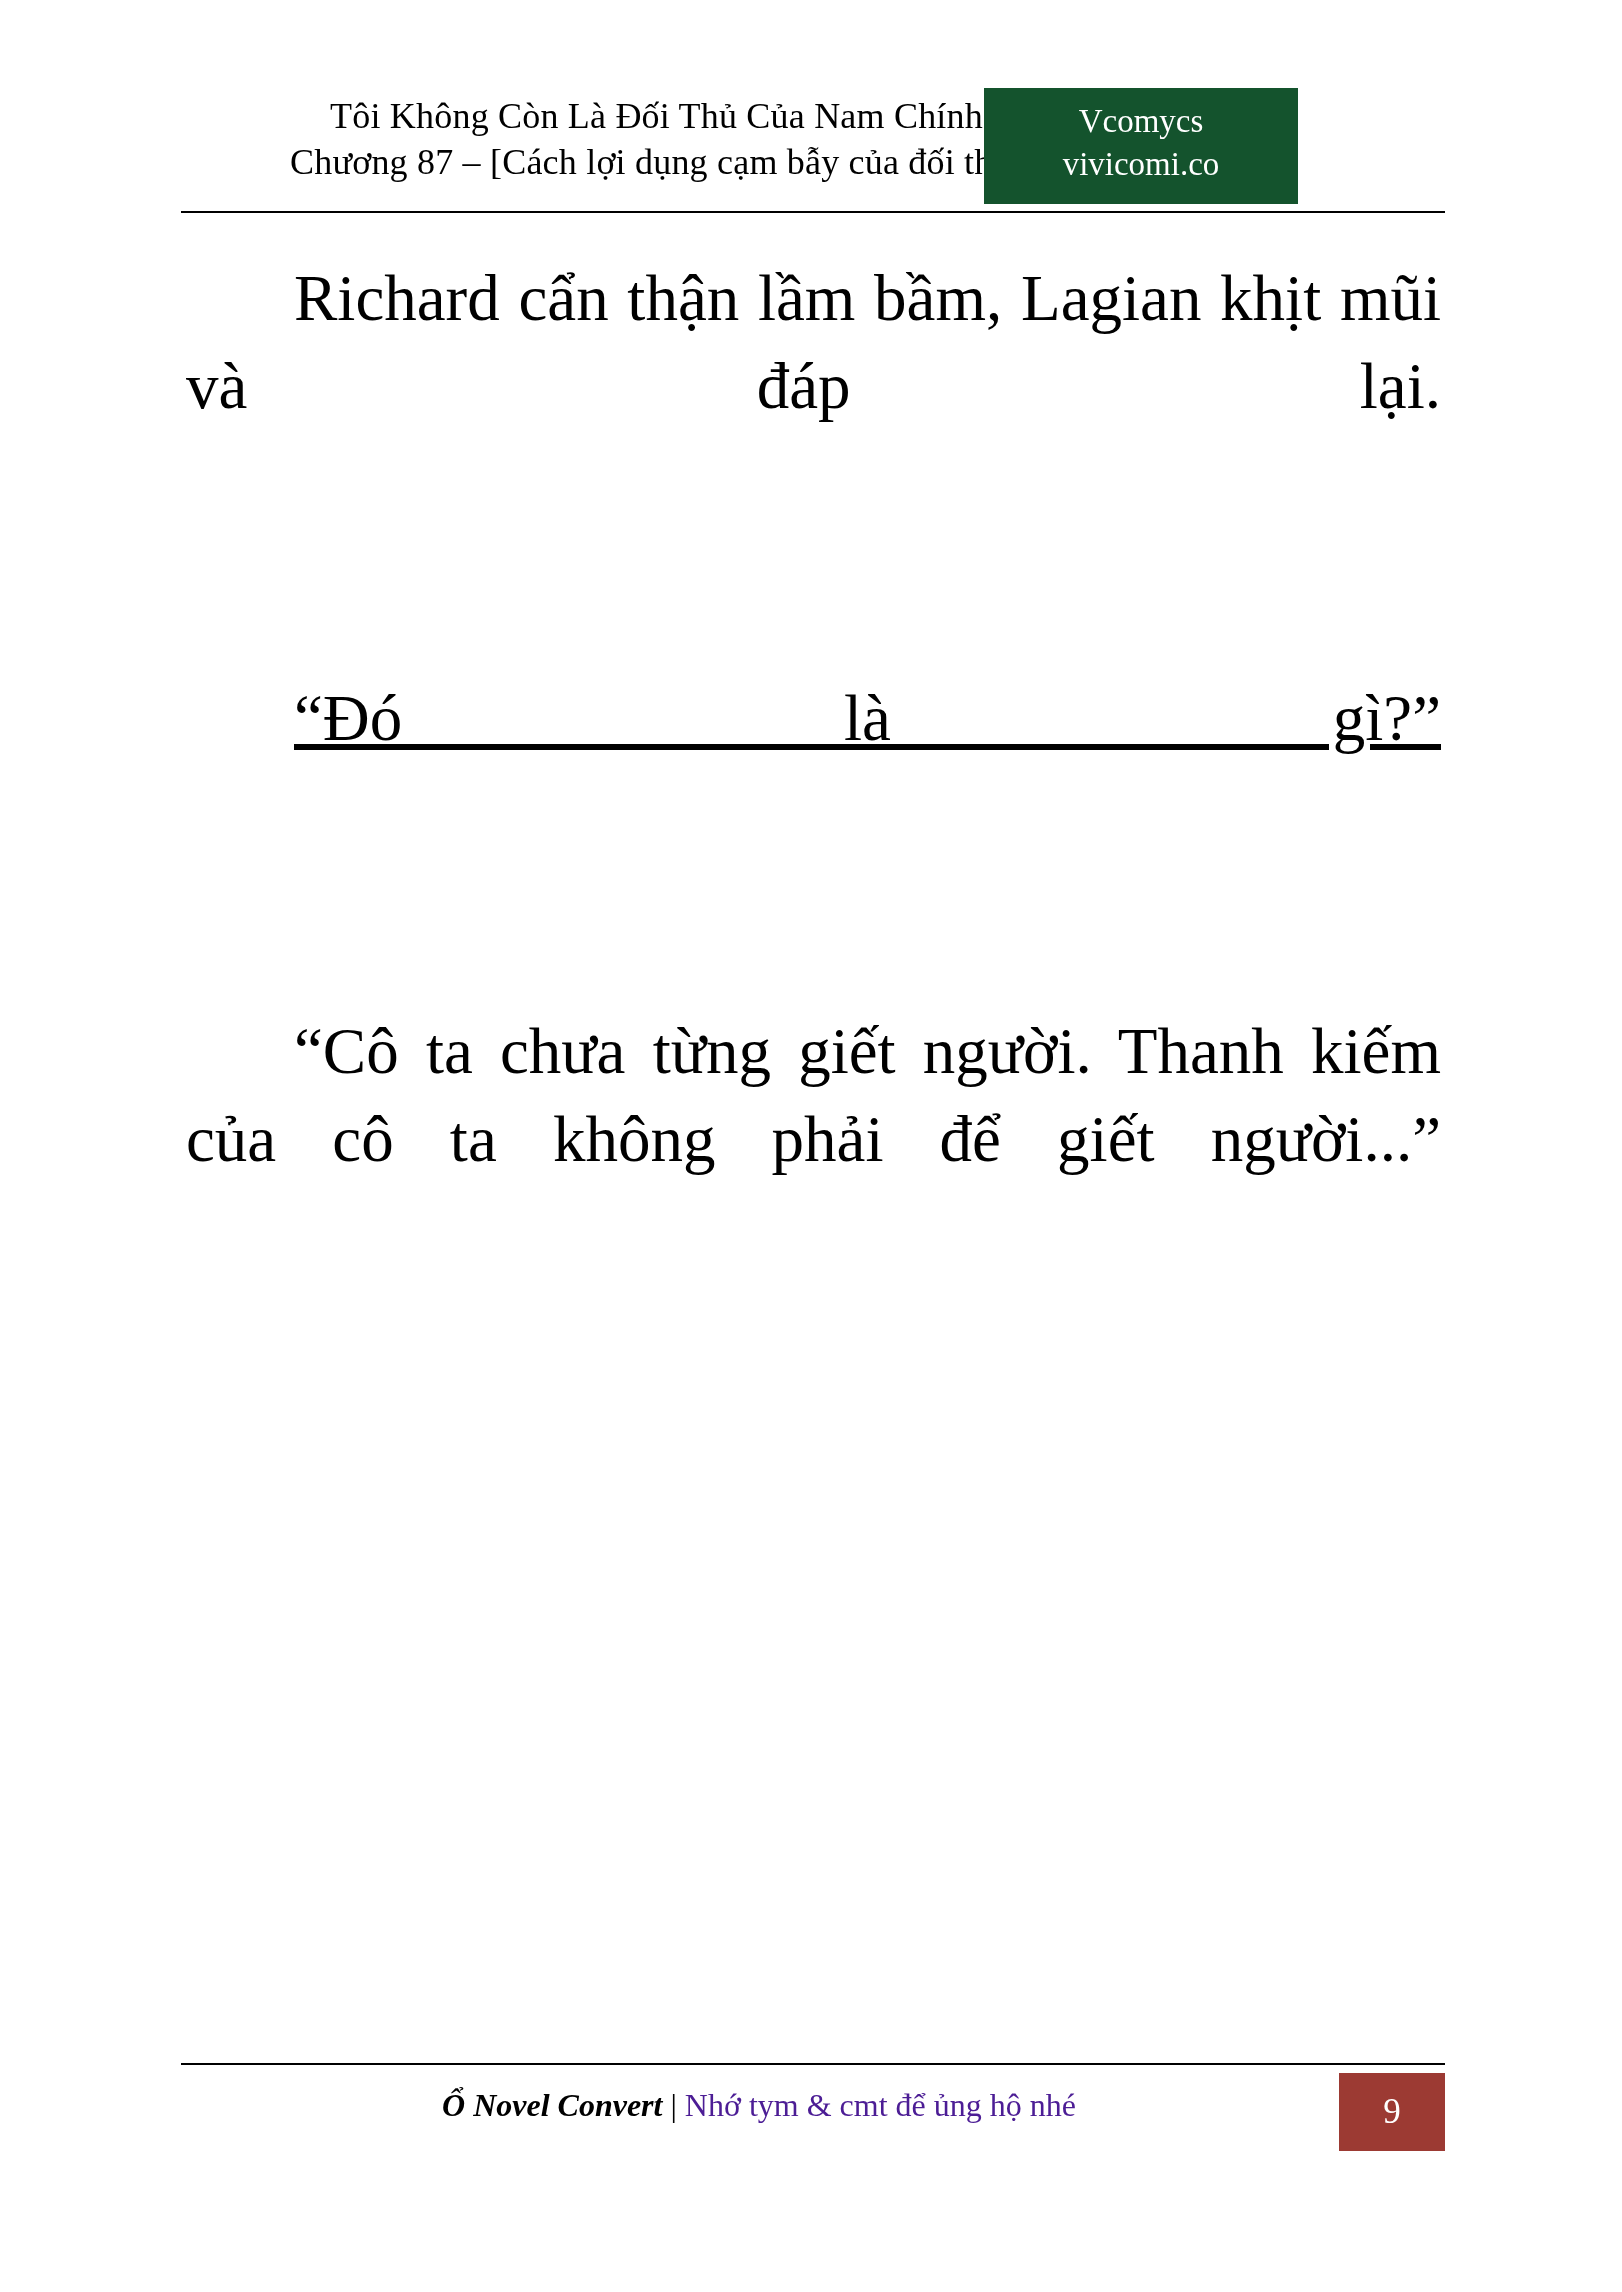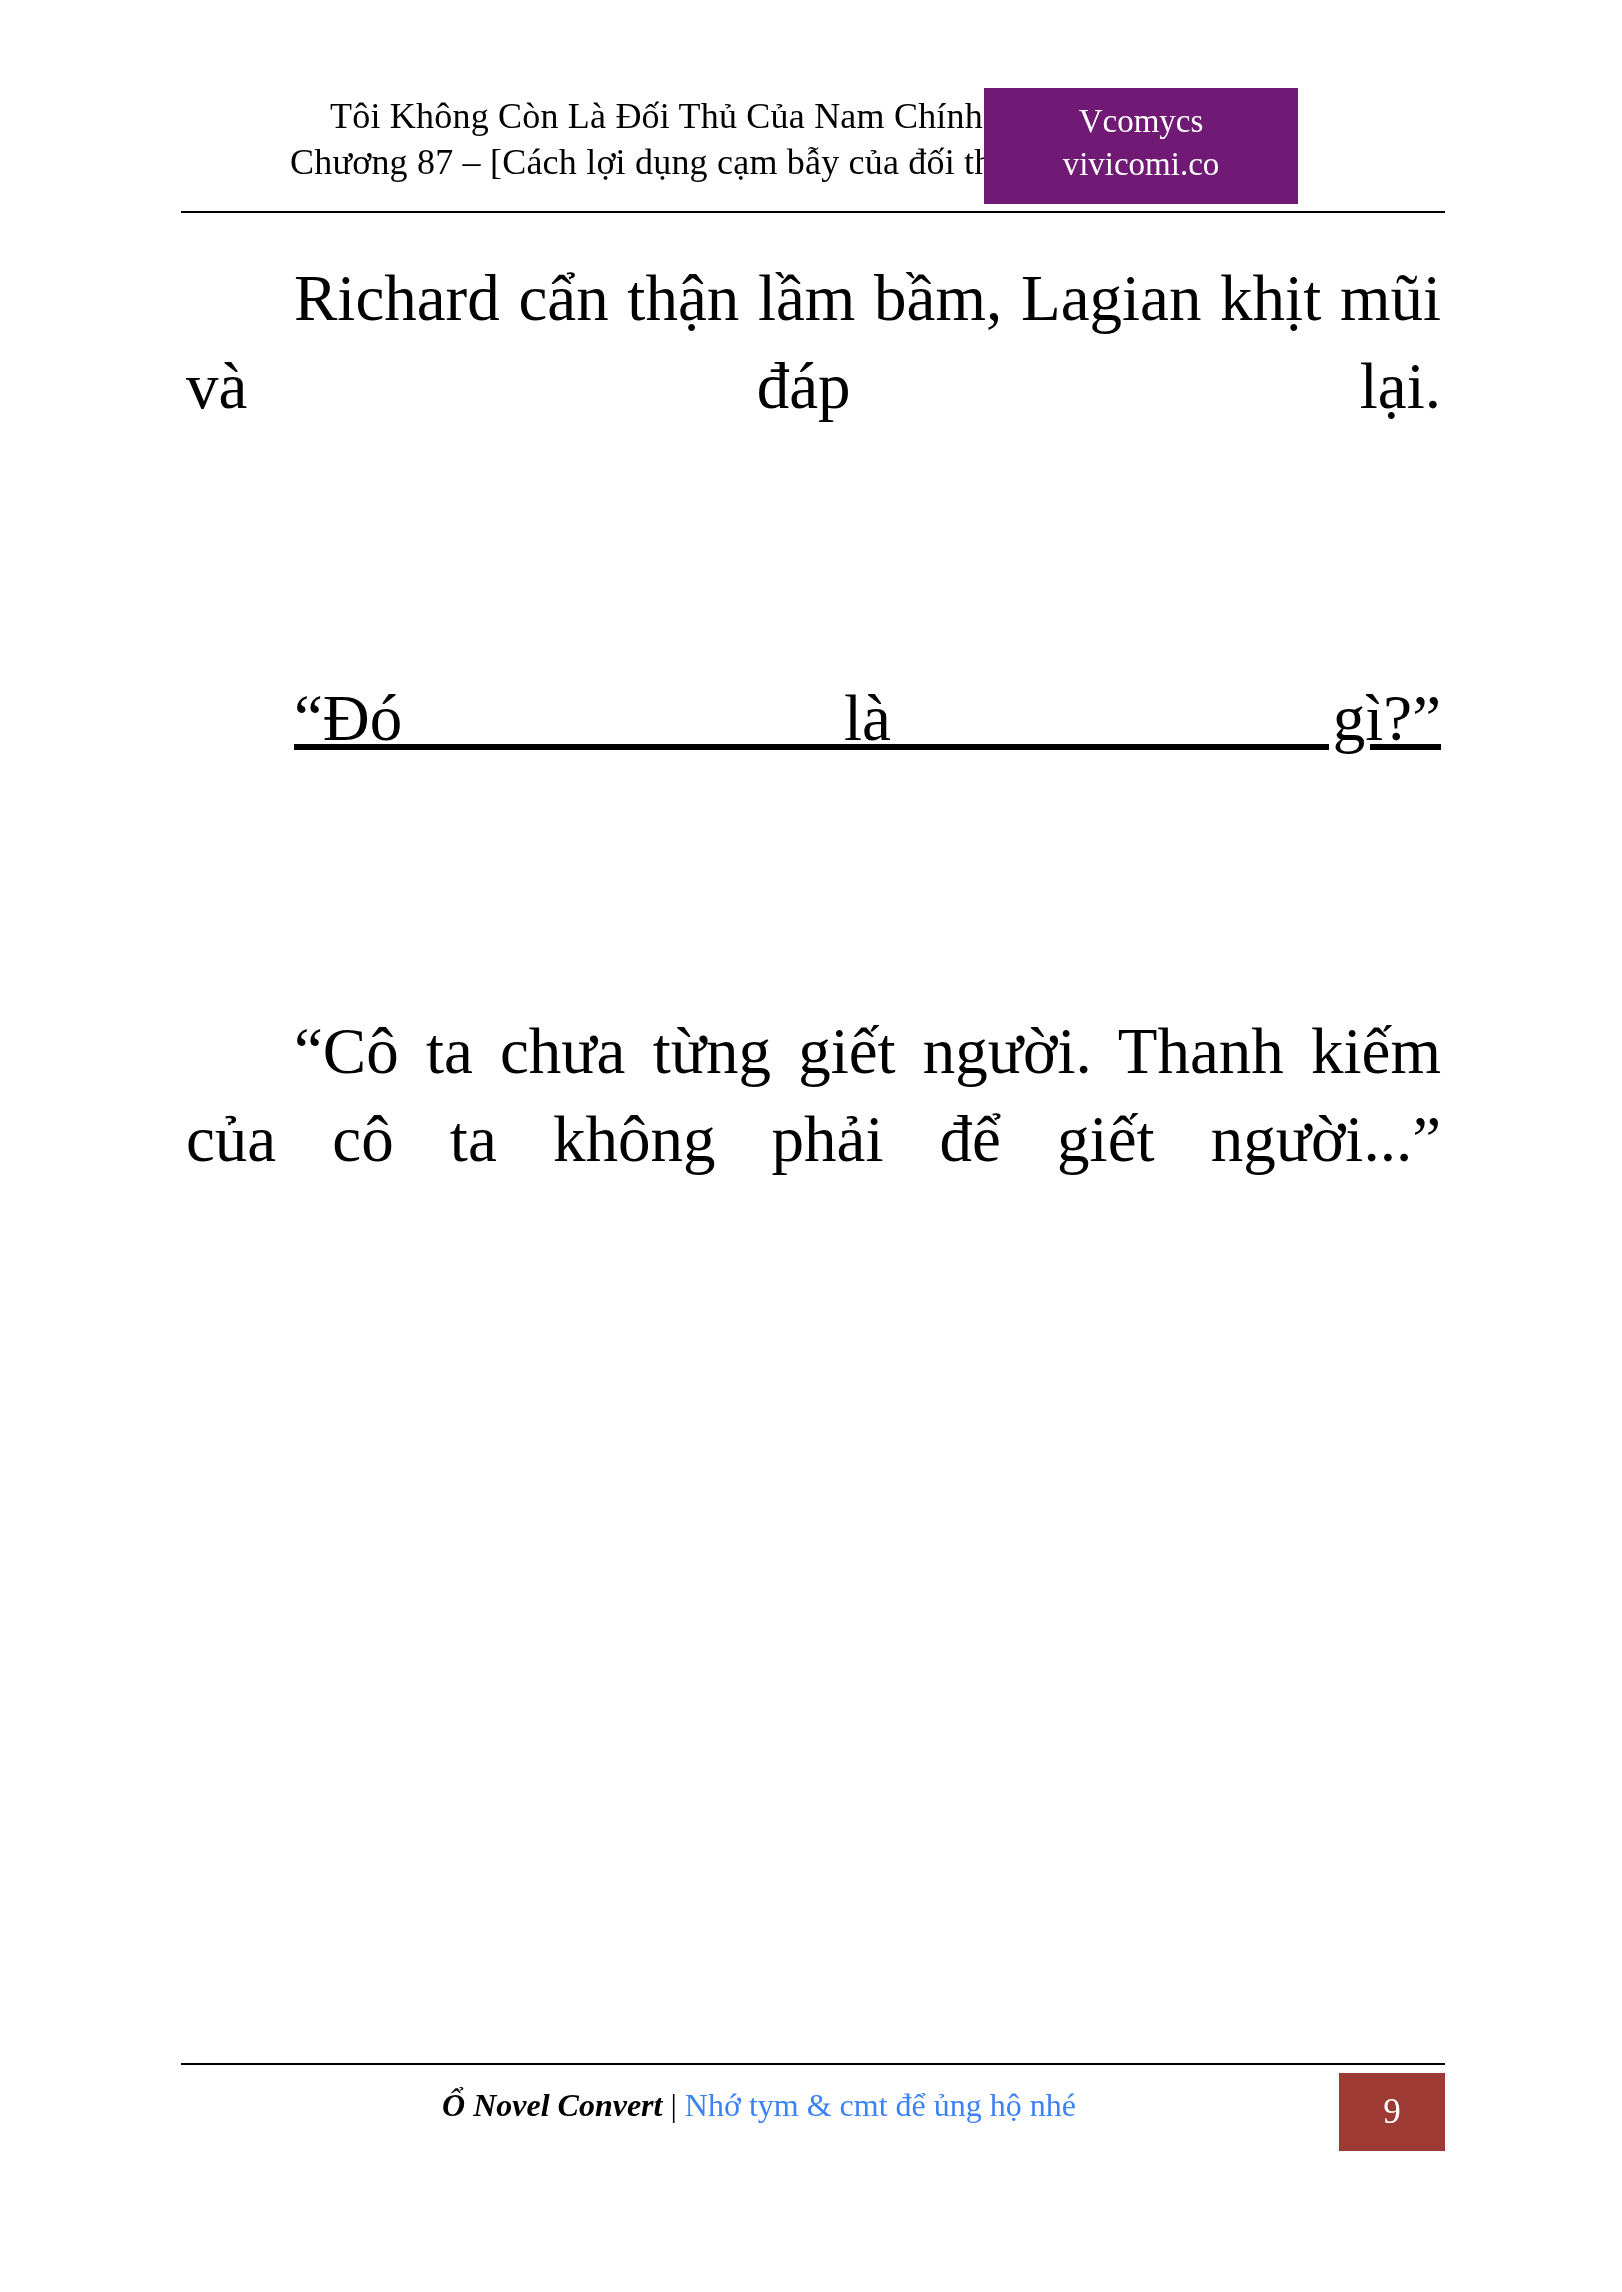--- a/index.html
+++ b/index.html
@@ -44,21 +44,21 @@
   }
   .header-title .line2 {
     display: block;
   }
   .header-badge {
     position: absolute;
     right: 147px;
     top: -4.9px;
     width: 314px;
     height: 116px;
-    background: #701a75;
+    background: #14532d;
     color: #ffffff;
     text-align: center;
     font-size: 33px;
     line-height: 1.3;
     padding-top: 11.8px;
     box-sizing: border-box;
   }
   .header-badge span { display: block; }
 
   
@@ -110,21 +110,21 @@
     top: 21.6px;
     text-align: center;
     font-size: 32px;
   }
   .footer-brand {
     color: #000000;
     font-weight: bold;
     font-style: italic;
   }
   .footer-sep { color: #000; }
-  .footer-note { color: #3b82f6; }
+  .footer-note { color: #4c1d95; }
   .footer-page {
     position: absolute;
     right: 0;
     top: 7.8px;
     width: 106px;
     height: 78px;
     background: #9c3a33;
     color: #fff;
     font-size: 35px;
     display: flex;

